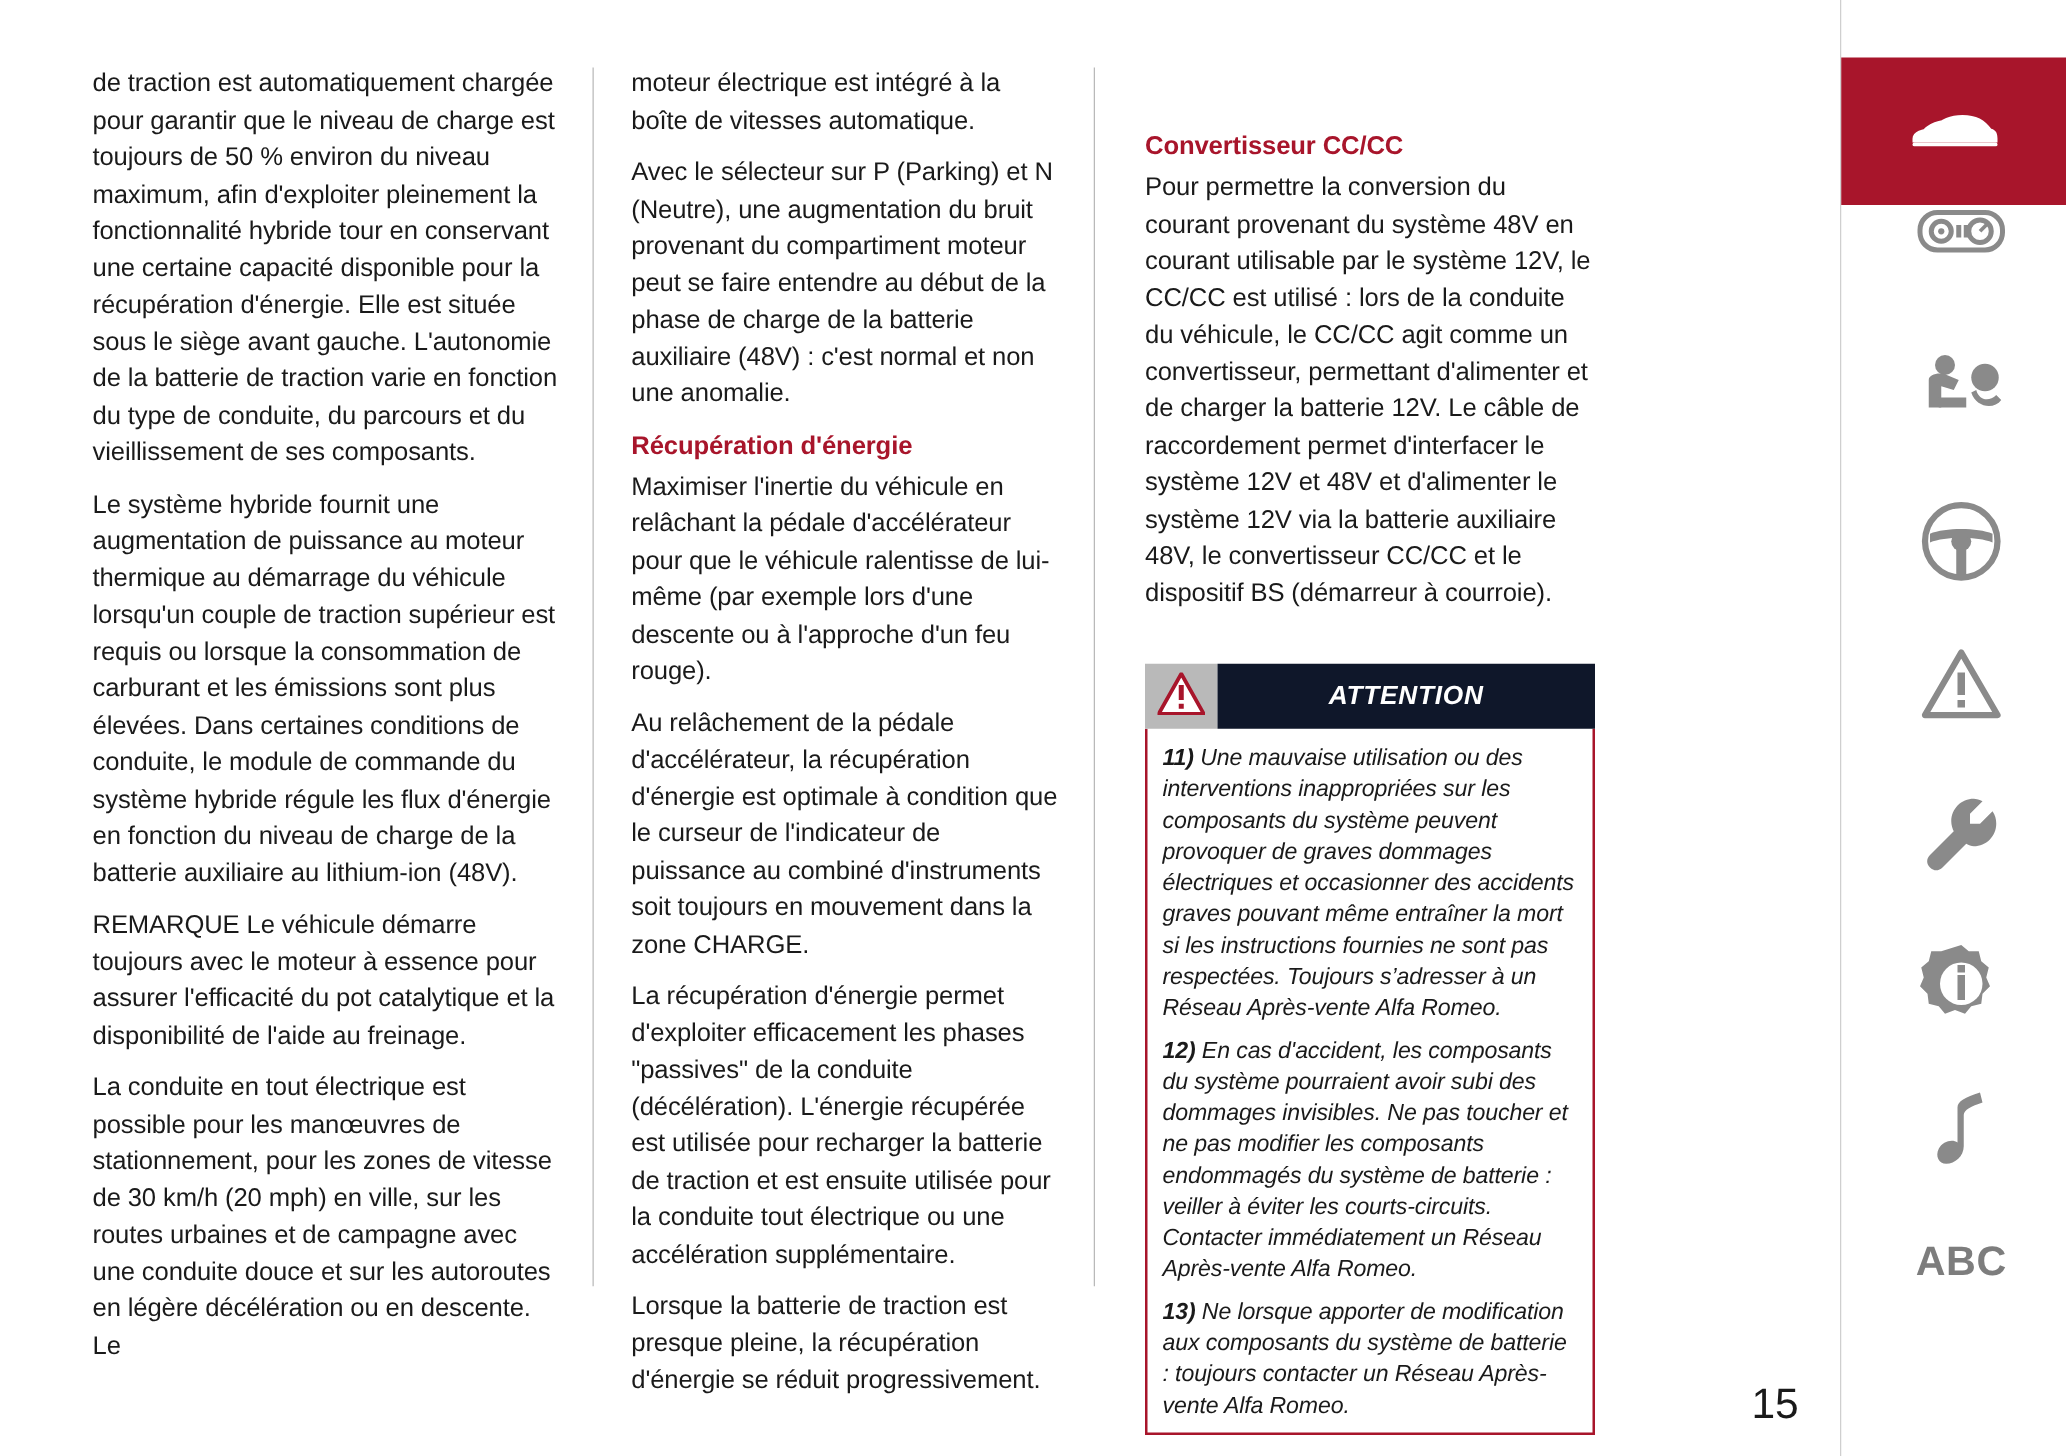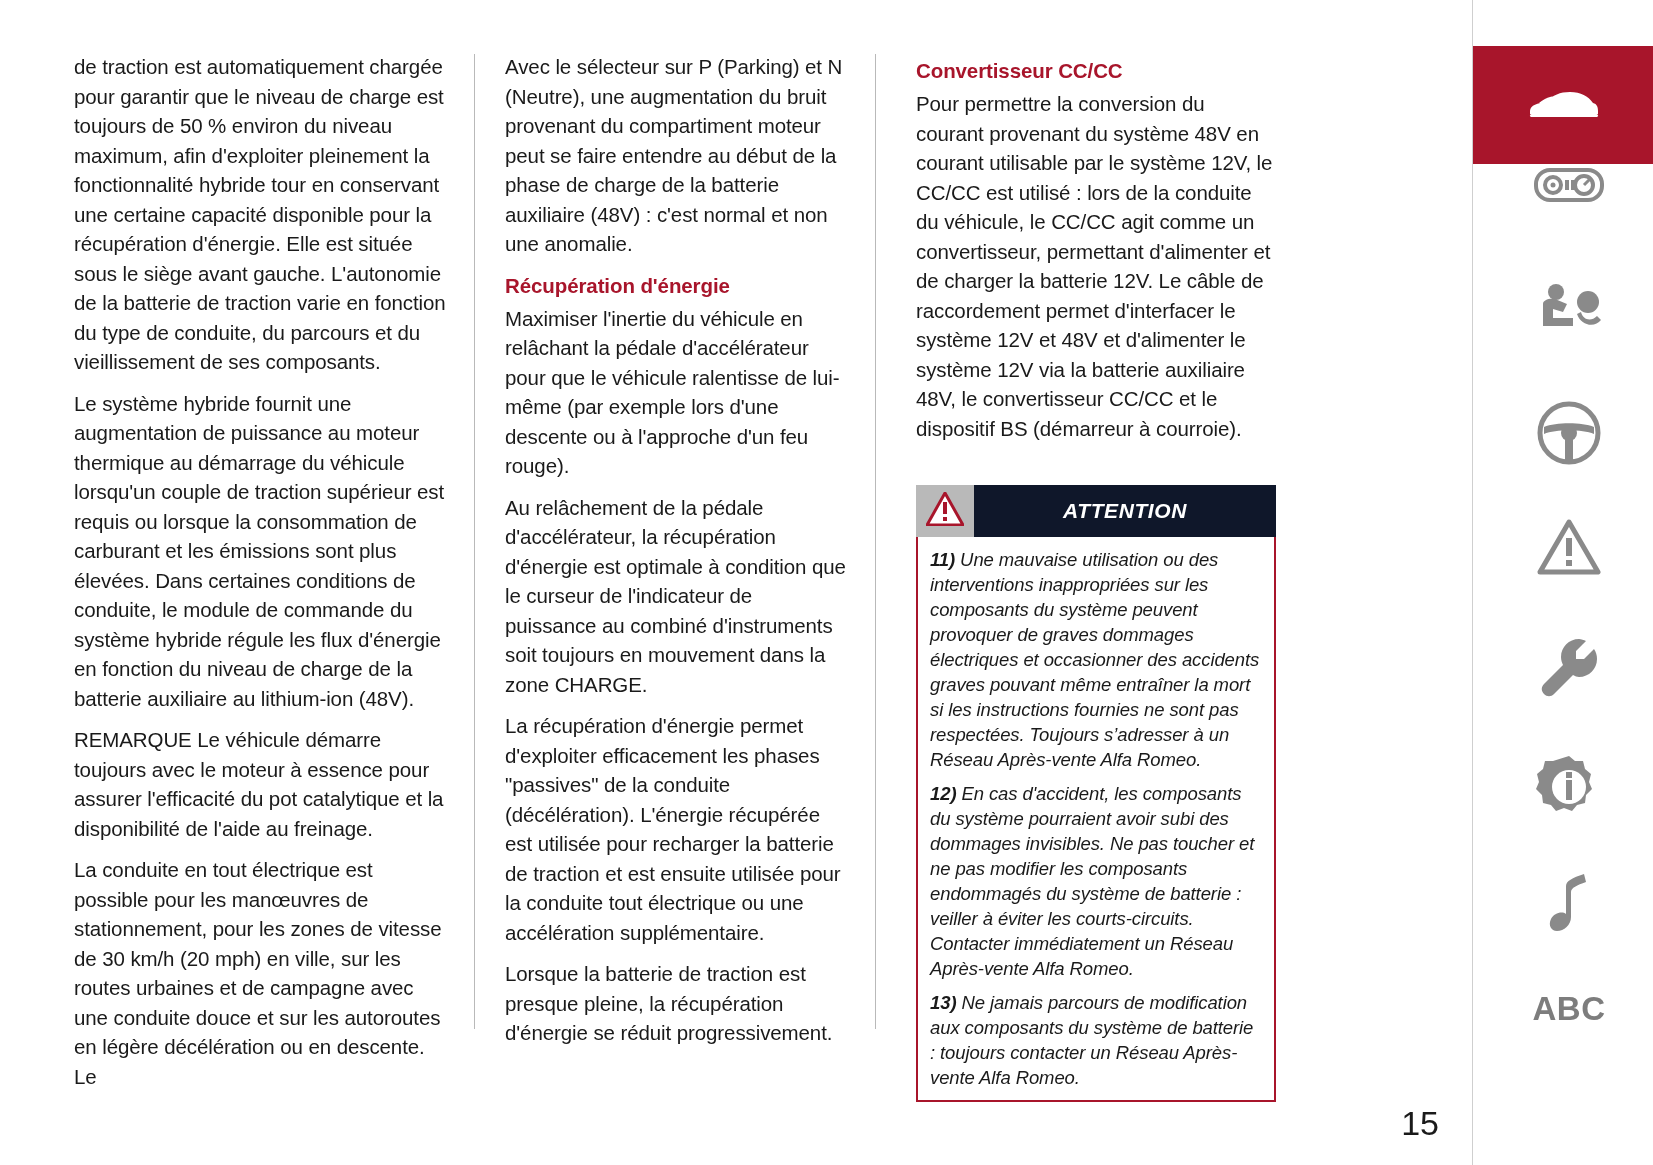--- a/index.html
+++ b/index.html
@@ -32,21 +32,21 @@
     height: 960px;
     padding-left: 74px;
   }
 
   .col {
     width: 400px;
     position: relative;
     padding-right: 28px;
   }
   .col.c2 { padding-left: 30px; }
-  .col.c3 { padding-left: 40px; width: 420px; padding-right: 20px;}
+  .col.c3 { padding-left: 40px; width: 420px; padding-right: 20px; margin-top: 46px;}
 
   .col-sep {
     width: 1px;
     background: #b9b9b9;
     margin: 2px 0 8px 0;
     flex: 0 0 1px;
     height: 975px;
   }
 
   p {
@@ -169,20 +169,21 @@
       <div class="col c1">
         <p>de traction est automatiquement chargée pour garantir que le niveau de charge est toujours de 50 % environ du niveau maximum, afin d'exploiter pleinement la fonctionnalité hybride tour en conservant une certaine capacité disponible pour la récupération d'énergie. Elle est située sous le siège avant gauche. L'autonomie de la batterie de traction varie en fonction du type de conduite, du parcours et du vieillissement de ses composants.</p>
         <p>Le système hybride fournit une augmentation de puissance au moteur thermique au démarrage du véhicule lorsqu'un couple de traction supérieur est requis ou lorsque la consommation de carburant et les émissions sont plus élevées. Dans certaines conditions de conduite, le module de commande du système hybride régule les flux d'énergie en fonction du niveau de charge de la batterie auxiliaire au lithium-ion (48V).</p>
         <p>REMARQUE Le véhicule démarre toujours avec le moteur à essence pour assurer l'efficacité du pot catalytique et la disponibilité de l'aide au freinage.</p>
         <p>La conduite en tout électrique est possible pour les manœuvres de stationnement, pour les zones de vitesse de 30 km/h (20 mph) en ville, sur les routes urbaines et de campagne avec une conduite douce et sur les autoroutes en légère décélération ou en descente. Le</p>
       </div>
 
       <div class="col-sep"></div>
 
       <div class="col c2">
+        <p>moteur électrique est intégré à la boîte de vitesses automatique.</p>
         <p>Avec le sélecteur sur P (Parking) et N (Neutre), une augmentation du bruit provenant du compartiment moteur peut se faire entendre au début de la phase de charge de la batterie auxiliaire (48V) : c'est normal et non une anomalie.</p>
         <h3>Récupération d'énergie</h3>
         <p>Maximiser l'inertie du véhicule en relâchant la pédale d'accélérateur pour que le véhicule ralentisse de lui-même (par exemple lors d'une descente ou à l'approche d'un feu rouge).</p>
         <p>Au relâchement de la pédale d'accélérateur, la récupération d'énergie est optimale à condition que le curseur de l'indicateur de puissance au combiné d'instruments soit toujours en mouvement dans la zone CHARGE.</p>
         <p>La récupération d'énergie permet d'exploiter efficacement les phases "passives" de la conduite (décélération). L'énergie récupérée est utilisée pour recharger la batterie de traction et est ensuite utilisée pour la conduite tout électrique ou une accélération supplémentaire.</p>
         <p>Lorsque la batterie de traction est presque pleine, la récupération d'énergie se réduit progressivement.</p>
       </div>
 
       <div class="col-sep"></div>
 
@@ -199,21 +200,21 @@
                   <rect x="17" y="10" width="4" height="12" fill="#a8152b"></rect>
                   <rect x="17" y="25" width="4" height="4" fill="#a8152b"></rect>
                 </svg>
               </span>
             </div>
             <div class="attention-title-box">ATTENTION</div>
           </div>
           <div class="attention-body">
             <p><span class="note-num">11)</span><span> Une mauvaise utilisation ou des interventions inappropriées sur les composants du système peuvent provoquer de graves dommages électriques et occasionner des accidents graves pouvant même entraîner la mort si les instructions fournies ne sont pas respectées. Toujours s’adresser à un Réseau Après-vente Alfa Romeo.</span></p>
             <p><span class="note-num">12)</span><span> En cas d'accident, les composants du système pourraient avoir subi des dommages invisibles. Ne pas toucher et ne pas modifier les composants endommagés du système de batterie : veiller à éviter les courts-circuits. Contacter immédiatement un Réseau Après-vente Alfa Romeo.</span></p>
-            <p><span class="note-num">13)</span><span> Ne jamais parcours de modification aux composants du système de batterie : toujours contacter un Réseau Après-vente Alfa Romeo.</span></p>
+            <p><span class="note-num">13)</span><span> Ne lorsque apporter de modification aux composants du système de batterie : toujours contacter un Réseau Après-vente Alfa Romeo.</span></p>
           </div>
         </div>
       </div>
 
     </div>
 
     <div class="page-number">15</div>
   </div>
 
   <div class="sidebar">

